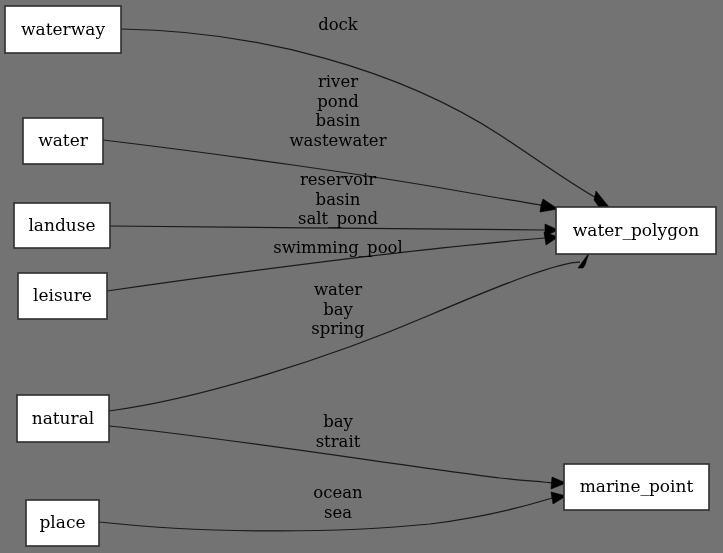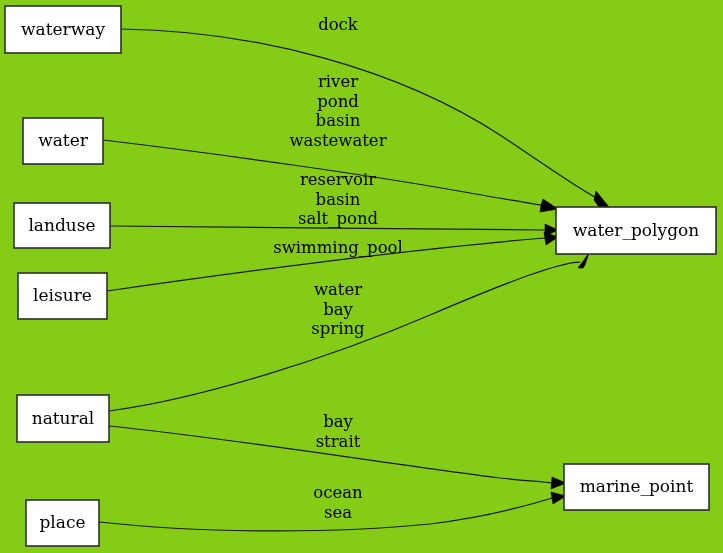--- a/index.html
+++ b/index.html
@@ -10,21 +10,21 @@
   body {
     width: 723px;
     height: 553px;
     overflow: hidden;
     font-family: "DejaVu Serif", "Liberation Serif", serif;
   }
   #graph-root {
     position: relative;
     width: 723px;
     height: 553px;
-    background: #84cc16;
+    background: #737373;
   }
   svg#graph-canvas {
     display: block;
     width: 723px;
     height: 553px;
   }
   .node-box {
     fill: #ffffff;
     stroke: #2e2e2e;
     stroke-width: 1.6;

